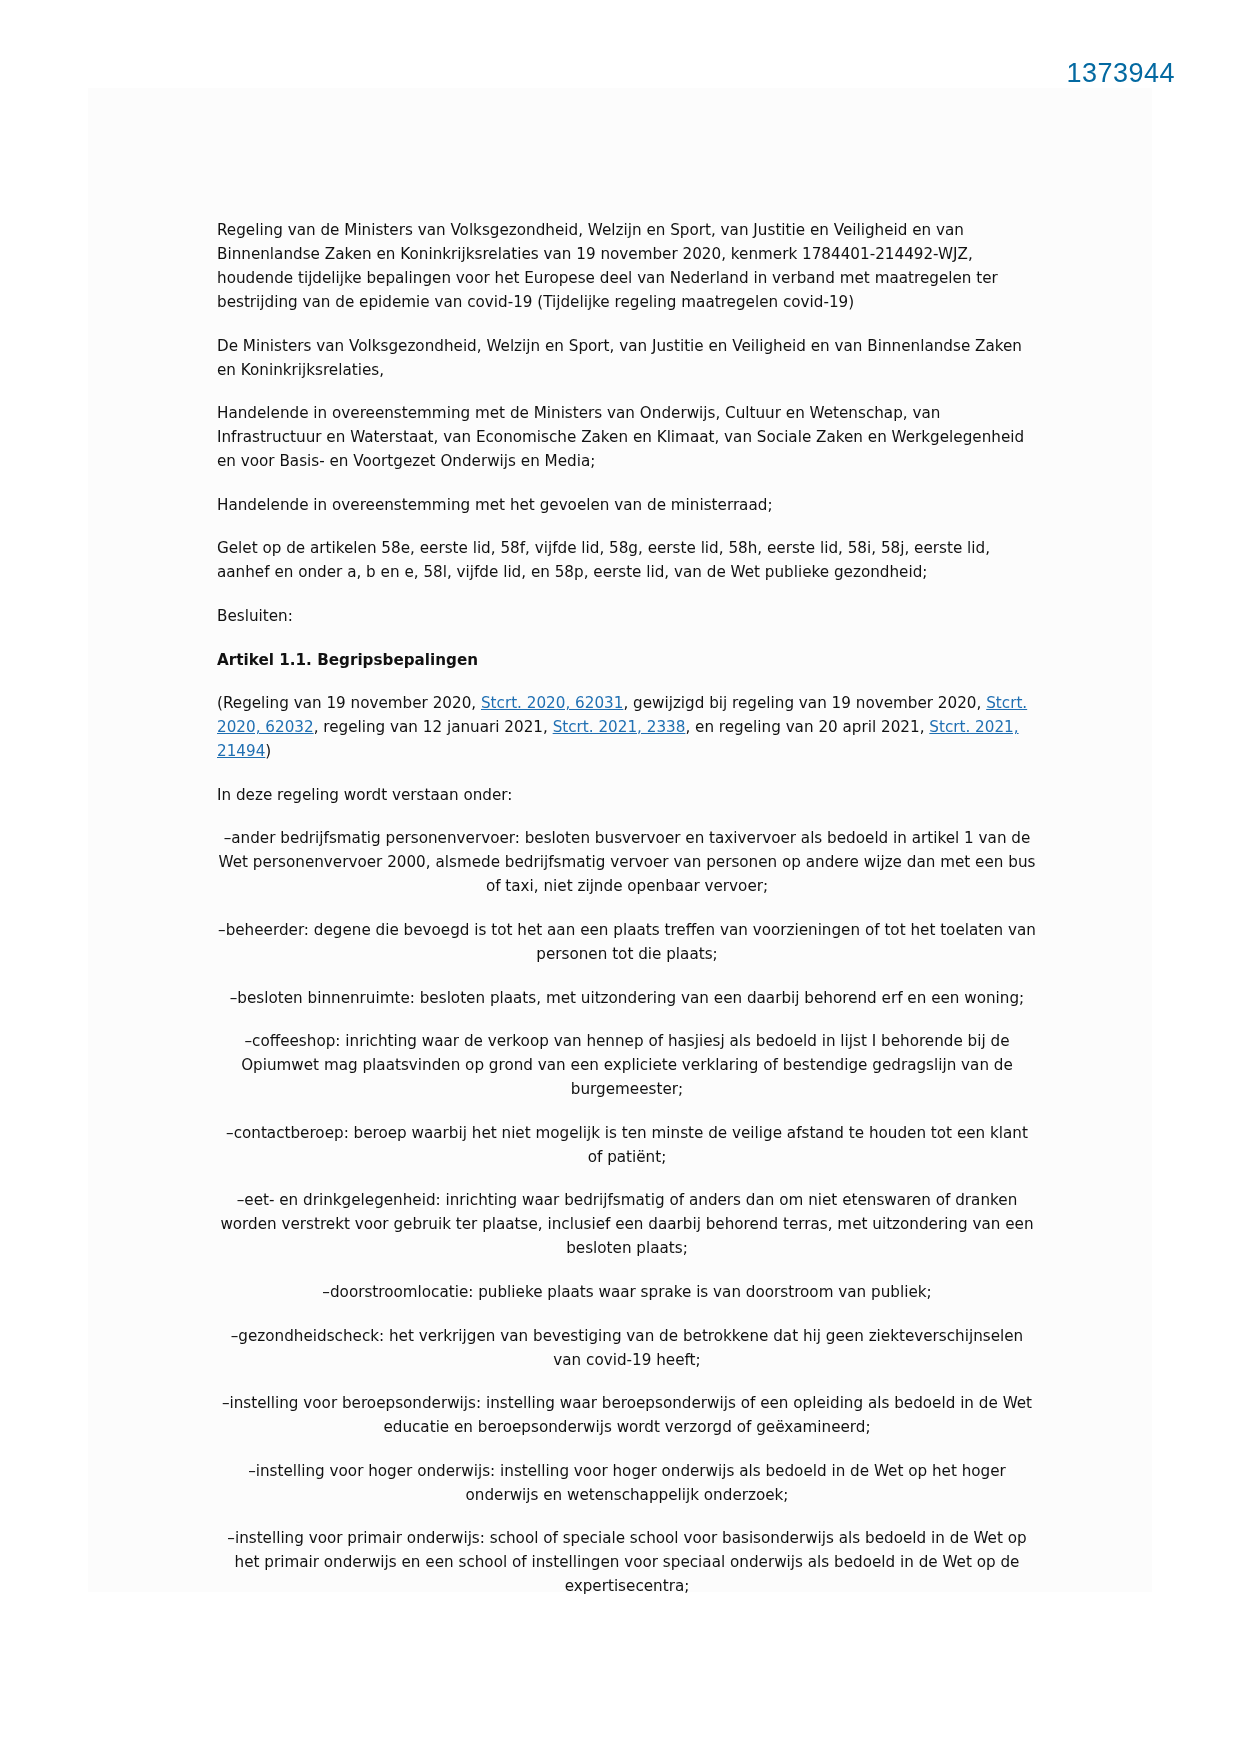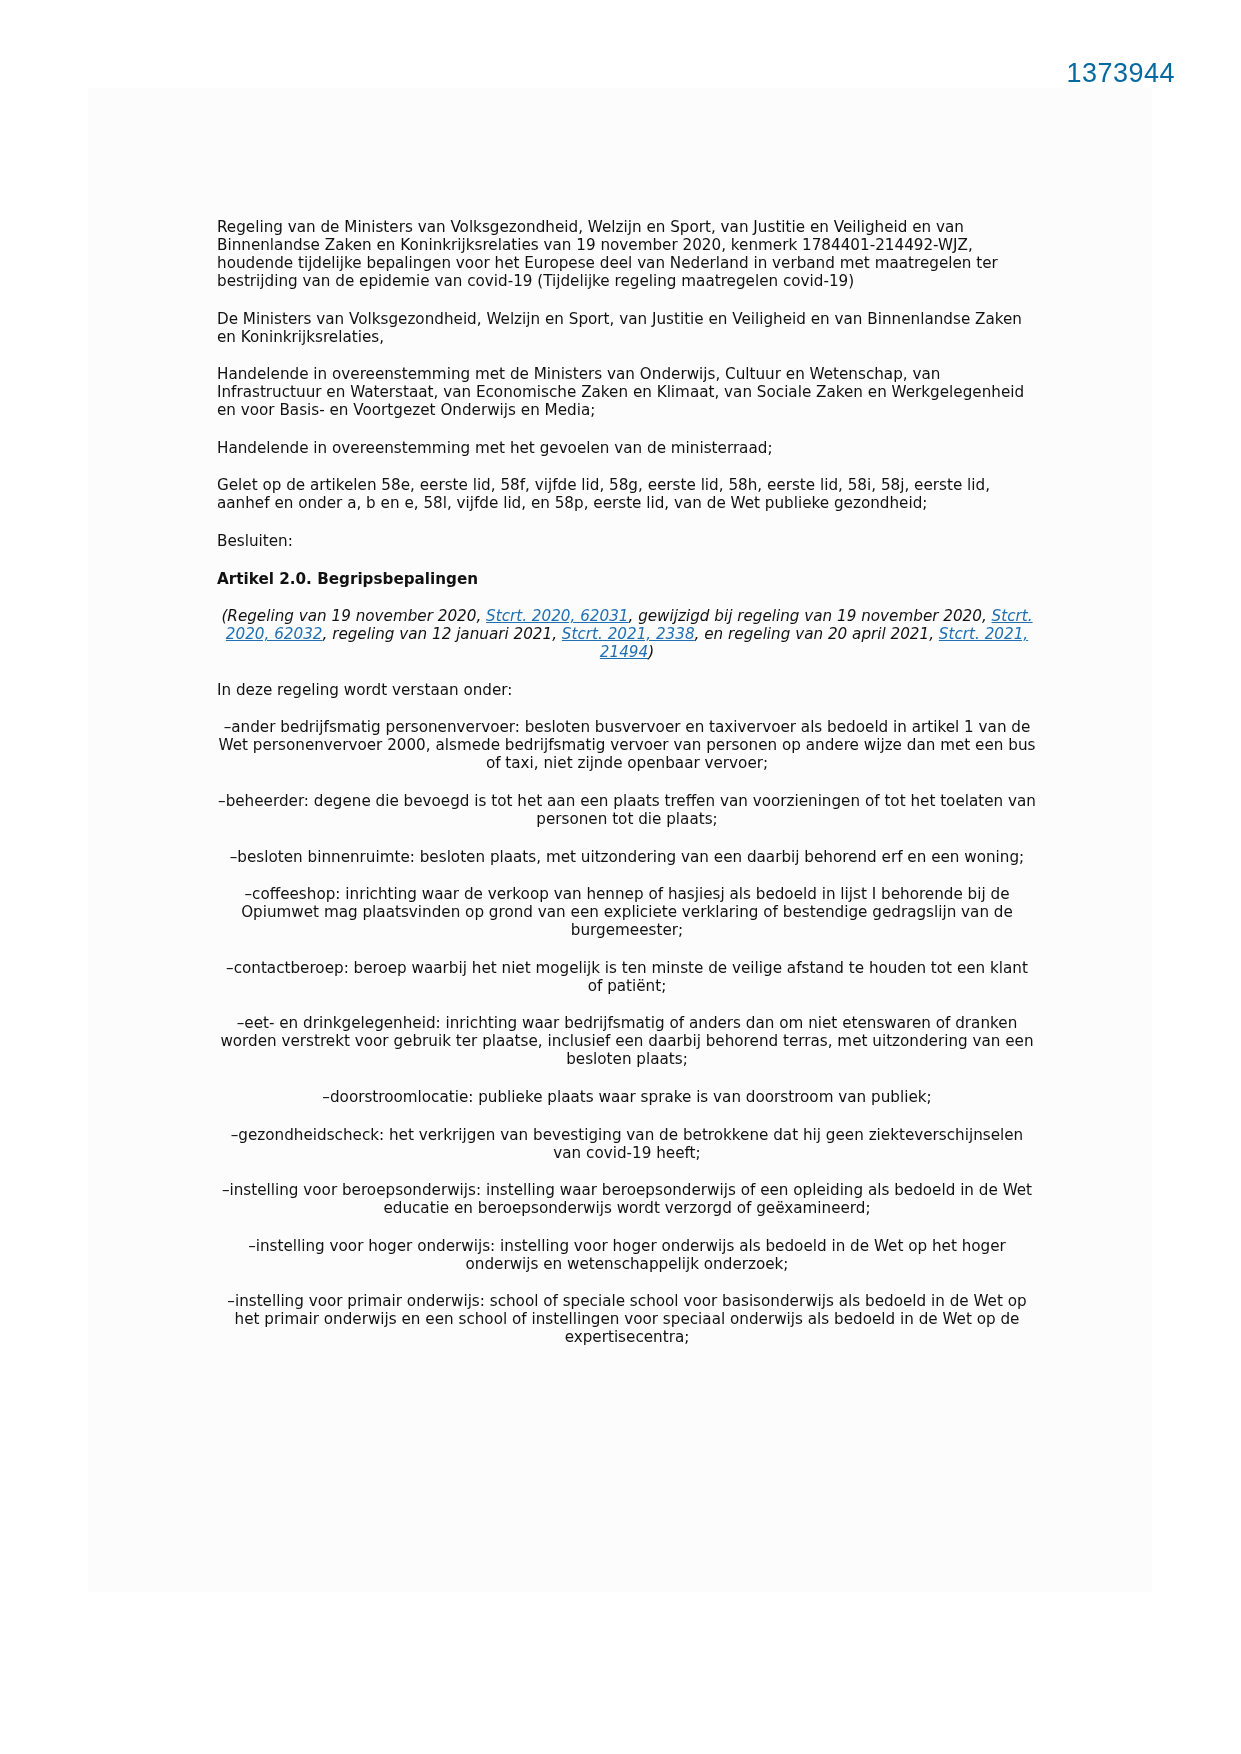--- a/index.html
+++ b/index.html
@@ -31,34 +31,32 @@
       width: 1064px;
       height: 1504px;
       background: #fcfcfc;
     }
     .content {
       position: absolute;
       left: 217px;
       top: 218px;
       width: 820px;
       font-size: 15.2px;
-      line-height: 18px;
+      line-height: 24px;
     }
     .content p {
       margin: 0 0 19.6px 0;
     }
     .title-block { }
     .article-head {
       font-weight: bold;
       margin: 0;
     }
     .article-history {
-      font-style: italic;
       margin: 0;
-      text-align: center;
     }
     .article-history a {
       color: #1f6fb2;
       text-decoration: underline;
     }
     .article-intro {
       margin: 0 0 19.6px 0 !important;
     }
     .def {
       margin: 0 0 19.6px 0;
@@ -75,21 +73,21 @@
 <div class="content">
   <p class="title-block">Regeling van de Ministers van Volksgezondheid, Welzijn en Sport, van Justitie en Veiligheid en van Binnenlandse Zaken en Koninkrijksrelaties van 19 november 2020, kenmerk 1784401-214492-WJZ, houdende tijdelijke bepalingen voor het Europese deel van Nederland in verband met maatregelen ter bestrijding van de epidemie van covid-19 (Tijdelijke regeling maatregelen covid-19)</p>
 
   <p>De Ministers van Volksgezondheid, Welzijn en Sport, van Justitie en Veiligheid en van Binnenlandse Zaken en Koninkrijksrelaties,</p>
   <p>Handelende in overeenstemming met de Ministers van Onderwijs, Cultuur en Wetenschap, van Infrastructuur en Waterstaat, van Economische Zaken en Klimaat, van Sociale Zaken en Werkgelegenheid en voor Basis- en Voortgezet Onderwijs en Media;</p>
   <p>Handelende in overeenstemming met het gevoelen van de ministerraad;</p>
   <p>Gelet op de artikelen 58e, eerste lid, 58f, vijfde lid, 58g, eerste lid, 58h, eerste lid, 58i, 58j, eerste lid, aanhef en onder a, b en e, 58l, vijfde lid, en 58p, eerste lid, van de Wet publieke gezondheid;</p>
   <p>Besluiten:</p>
 
 
-  <p class="article-head">Artikel 2.0. Begripsbepalingen</p>
+  <p class="article-head">Artikel 1.1. Begripsbepalingen</p>
   <p class="article-history"><span>(Regeling van 19 november 2020, </span><a href="#">Stcrt. 2020, 62031</a><span>, gewijzigd bij regeling van 19 november 2020, </span><a href="#">Stcrt. 2020, 62032</a><span>, regeling van 12 januari 2021, </span><a href="#">Stcrt. 2021, 2338</a><span>, en regeling van 20 april 2021, </span><a href="#">Stcrt. 2021, 21494</a><span>)</span></p>
   <p class="article-intro">In deze regeling wordt verstaan onder:</p>
 
   <p class="def">–ander bedrijfsmatig personenvervoer: besloten busvervoer en taxivervoer als bedoeld in artikel 1 van de Wet personenvervoer 2000, alsmede bedrijfsmatig vervoer van personen op andere wijze dan met een bus of taxi, niet zijnde openbaar vervoer;</p>
   <p class="def">–beheerder: degene die bevoegd is tot het aan een plaats treffen van voorzieningen of tot het toelaten van personen tot die plaats;</p>
   <p class="def">–besloten binnenruimte: besloten plaats, met uitzondering van een daarbij behorend erf en een woning;</p>
   <p class="def">–coffeeshop: inrichting waar de verkoop van hennep of hasjiesj als bedoeld in lijst I behorende bij de Opiumwet mag plaatsvinden op grond van een expliciete verklaring of bestendige gedragslijn van de burgemeester;</p>
   <p class="def">–contactberoep: beroep waarbij het niet mogelijk is ten minste de veilige afstand te houden tot een klant of patiënt;</p>
   <p class="def">–eet- en drinkgelegenheid: inrichting waar bedrijfsmatig of anders dan om niet etenswaren of dranken worden verstrekt voor gebruik ter plaatse, inclusief een daarbij behorend terras, met uitzondering van een besloten plaats;</p>
   <p class="def">–doorstroomlocatie: publieke plaats waar sprake is van doorstroom van publiek;</p>

